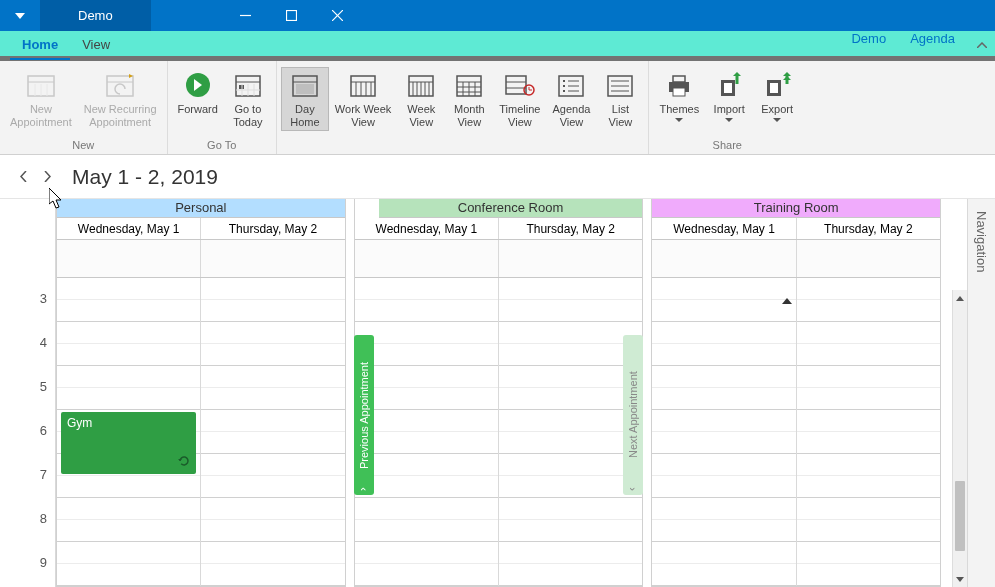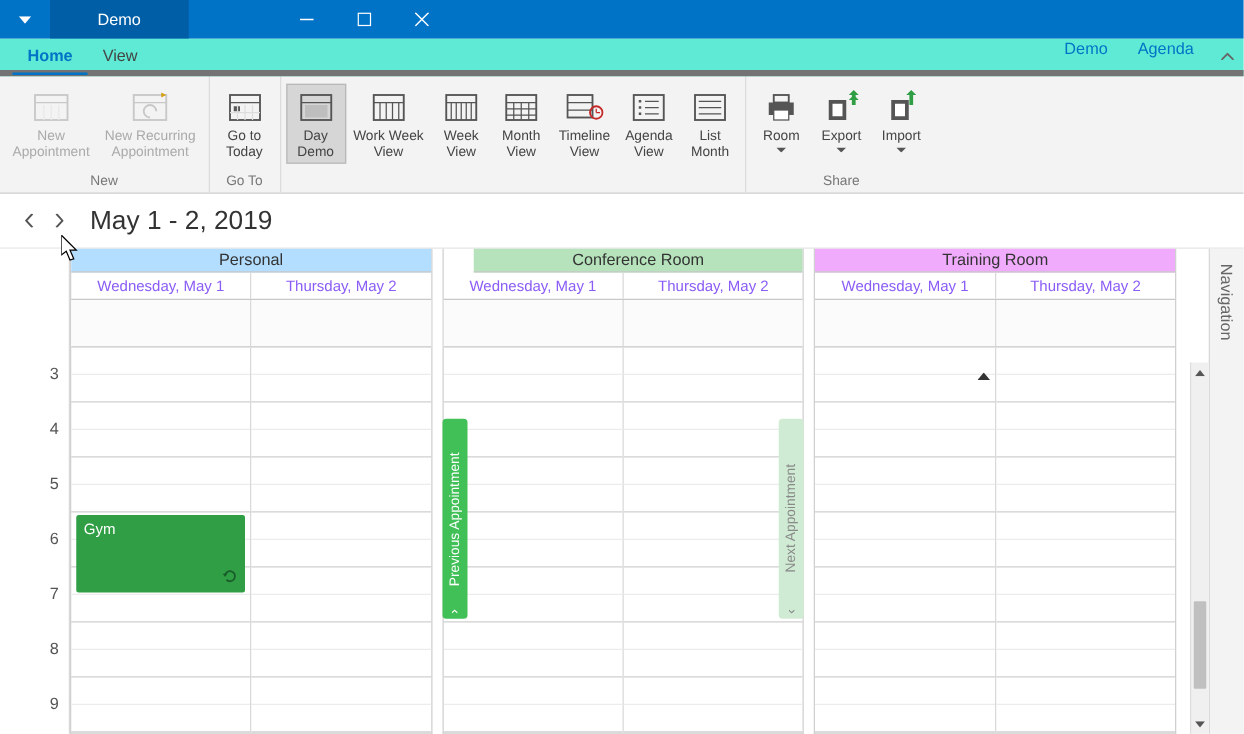--- a/index.html
+++ b/index.html
@@ -44,21 +44,21 @@
   .timecol { width:56px; border-right:1px solid #d9d9d9; background:#fff; padding-top:48px; }
   .timecol .hour { height:44px; display:flex; align-items:flex-start; justify-content:flex-end; padding-right:8px; font-size:13px; color:#555; }
 
   .resources { flex:1; display:flex; gap:8px; padding-right:6px; position:relative; }
   .rescol { flex:1; display:flex; flex-direction:column; border:1px solid #d0d0d0; border-top:none; position:relative; }
   .reshead { height:22px; display:flex; align-items:center; justify-content:center; font-size:13px; border-bottom:1px solid #c8c8c8; }
   .reshead.personal { background:#b3deff; }
   .reshead.conference { background:#b6e3bb;margin-left:24px; }
   .reshead.training { background:#f0abfc; }
   .dayrow { height:22px; display:flex; border-bottom:1px solid #c8c8c8; }
-  .dayrow > div { flex:1; text-align:center; font-size:12px; line-height:22px; color:#8b5cf6; }
+  .dayrow > div { flex:1; text-align:center; font-size:12px; line-height:22px; color:#000000; }
   .dayrow > div:first-child { border-right:1px solid #d9d9d9; }
   .alldayrow { height:46px; display:flex; background:#fbfbfb; border-bottom:1px solid #c8c8c8; }
   .alldayrow > div { flex:1; }
   .alldayrow > div:first-child { border-right:1px solid #d9d9d9; }
 
   .grid { flex:1; position:relative; display:flex; }
   .gridday { flex:1; position:relative; }
   .gridday:first-child { border-right:1px solid #d9d9d9; }
   .slot { height:22px; border-bottom:1px solid #ececec; }
   .slot.hourline { border-bottom:1px solid #d0d0d0; }
@@ -155,20 +155,29 @@
 Appointment</div>
       </div>
     </div>
     <div class="glabel">New</div>
   </div>
 
   <div class="rgroup">
     <div class="items">
       <div class="rbtn">
         <div class="ricon">
+          <svg width="28" height="28">
+              <circle cx="14" cy="14" r="12" fill="#2f9e44"></circle>
+              <polygon points="10,8 18,14 10,20" fill="#fff"></polygon>
+            </svg>
+        </div>
+        <div class="rtext">Forward</div>
+      </div>
+      <div class="rbtn">
+        <div class="ricon">
           <svg width="28" height="26">
               <rect x="2" y="4" width="24" height="20" fill="none" stroke="#555" stroke-width="1.5"></rect>
               <line x1="2" y1="10" x2="26" y2="10" stroke="#555"></line>
               <rect x="5" y="13" width="5" height="4" fill="#555"></rect>
               <line x1="8" y1="12" x2="8" y2="24" stroke="#ddd"></line>
               <line x1="14" y1="12" x2="14" y2="24" stroke="#ddd"></line>
               <line x1="20" y1="12" x2="20" y2="24" stroke="#ddd"></line>
               <line x1="2" y1="18" x2="26" y2="18" stroke="#ddd"></line>
             </svg>
         </div>
@@ -183,21 +192,21 @@
     <div class="items">
       <div class="rbtn selected">
         <div class="ricon">
           <svg width="28" height="26">
               <rect x="2" y="4" width="24" height="20" fill="none" stroke="#555" stroke-width="1.5"></rect>
               <line x1="2" y1="10" x2="26" y2="10" stroke="#555"></line>
               <rect x="5" y="12" width="18" height="10" fill="#888" opacity="0.3"></rect>
             </svg>
         </div>
         <div class="rtext">Day
-Demo</div>
+Home</div>
       </div>
       <div class="rbtn">
         <div class="ricon">
           <svg width="28" height="26">
               <rect x="2" y="4" width="24" height="20" fill="none" stroke="#555" stroke-width="1.5"></rect>
               <line x1="2" y1="10" x2="26" y2="10" stroke="#555"></line>
               <line x1="7" y1="10" x2="7" y2="24" stroke="#555"></line>
               <line x1="12" y1="10" x2="12" y2="24" stroke="#555"></line>
               <line x1="17" y1="10" x2="17" y2="24" stroke="#555"></line>
               <line x1="22" y1="10" x2="22" y2="24" stroke="#555"></line>
@@ -268,67 +277,67 @@
       <div class="rbtn">
         <div class="ricon">
           <svg width="28" height="26">
               <rect x="2" y="4" width="24" height="20" fill="none" stroke="#555" stroke-width="1.5"></rect>
               <line x1="5" y1="9" x2="23" y2="9" stroke="#555"></line>
               <line x1="5" y1="14" x2="23" y2="14" stroke="#555"></line>
               <line x1="5" y1="19" x2="23" y2="19" stroke="#555"></line>
             </svg>
         </div>
         <div class="rtext">List
-Month</div>
+View</div>
       </div>
     </div>
   </div>
 
   <div class="rgroup" style="border-right:none">
     <div class="items">
       <div class="rbtn">
         <div class="ricon">
           <svg width="28" height="26">
               <rect x="4" y="10" width="20" height="10" fill="#555"></rect>
               <rect x="8" y="4" width="12" height="6" fill="none" stroke="#555" stroke-width="1.5"></rect>
               <rect x="8" y="16" width="12" height="8" fill="#fff" stroke="#555"></rect>
             </svg>
         </div>
         <div style="display:flex;align-items:center;gap:2px;">
-          <div class="rtext">Room</div>
-        </div>
+          <div class="rtext">Themes</div>
+        </div>
+        <svg class="dropdown-caret" width="8" height="4">
+            <polygon points="0,0 8,0 4,4" fill="#555"></polygon>
+          </svg>
+      </div>
+      <div class="rbtn">
+        <div class="ricon">
+          <svg width="28" height="26">
+              <rect x="6" y="8" width="14" height="16" fill="#555"></rect>
+              <rect x="9" y="11" width="8" height="10" fill="#fff"></rect>
+              <polygon points="18,4 26,4 22,0" fill="#2f9e44"></polygon>
+              <line x1="22" y1="4" x2="22" y2="12" stroke="#2f9e44" stroke-width="3"></line>
+            </svg>
+        </div>
+        <div class="rtext">Import</div>
         <svg class="dropdown-caret" width="8" height="4">
             <polygon points="0,0 8,0 4,4" fill="#555"></polygon>
           </svg>
       </div>
       <div class="rbtn">
         <div class="ricon">
           <svg width="28" height="26">
               <rect x="4" y="8" width="14" height="16" fill="#555"></rect>
               <rect x="7" y="11" width="8" height="10" fill="#fff"></rect>
               <polygon points="20,0 28,0 24,-4" fill="#2f9e44" transform="translate(0,8)"></polygon>
               <line x1="24" y1="12" x2="24" y2="4" stroke="#2f9e44" stroke-width="3"></line>
               <polygon points="20,4 28,4 24,0" fill="#2f9e44"></polygon>
             </svg>
         </div>
         <div class="rtext">Export</div>
-        <svg class="dropdown-caret" width="8" height="4">
-            <polygon points="0,0 8,0 4,4" fill="#555"></polygon>
-          </svg>
-      </div>
-      <div class="rbtn">
-        <div class="ricon">
-          <svg width="28" height="26">
-              <rect x="6" y="8" width="14" height="16" fill="#555"></rect>
-              <rect x="9" y="11" width="8" height="10" fill="#fff"></rect>
-              <polygon points="18,4 26,4 22,0" fill="#2f9e44"></polygon>
-              <line x1="22" y1="4" x2="22" y2="12" stroke="#2f9e44" stroke-width="3"></line>
-            </svg>
-        </div>
-        <div class="rtext">Import</div>
         <svg class="dropdown-caret" width="8" height="4">
             <polygon points="0,0 8,0 4,4" fill="#555"></polygon>
           </svg>
       </div>
     </div>
     <div class="glabel">Share</div>
   </div>
 </div>
 
 <div class="dateheader">

